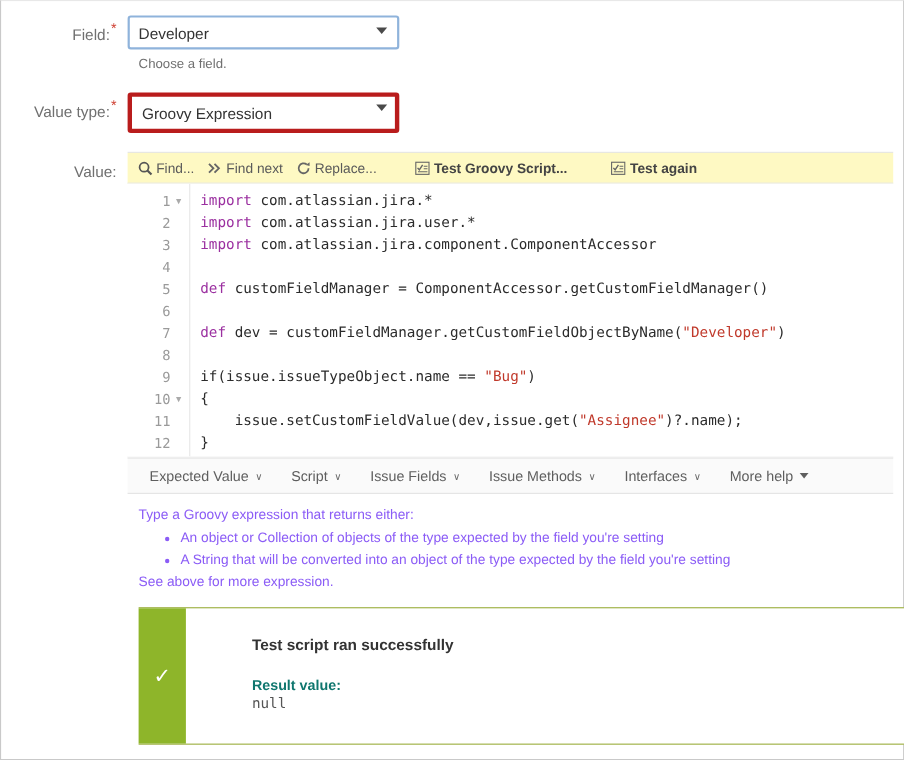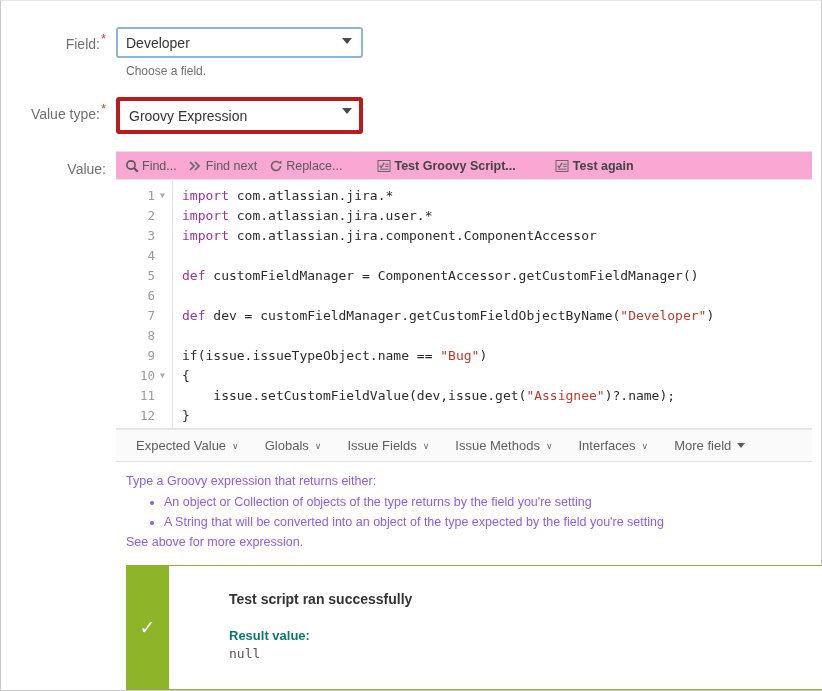--- a/index.html
+++ b/index.html
@@ -24,21 +24,21 @@
     border-top: 1px solid #e8e8e8;
     border-right: 1px solid #c9c9c9;
     border-bottom: 1px solid #c9c9c9;
   }
 
   
   .form-row {
     display: flex;
     align-items: flex-start;
   }
-  .row-field  { margin-top: 26px; }
+  .row-field  { margin-top: 13px; }
   .row-valtype{ margin-top: 18px; }
   .row-value  { margin-top: 17px; }
 
   .field-label {
     width: 115px;
     text-align: right;
     padding-right: 10px;
     font-size: 14px;
     color: #707070;
     line-height: 18px;
@@ -93,21 +93,21 @@
 
   
   .editor {
     width: 696px;
     border-top: 1px solid #e3e3e3;
     border-bottom: 1px solid #e3e3e3;
     background: #fff;
   }
   .ed-toolbar {
     height: 28px;
-    background: #f9a8d4;
+    background: #fef9c3;
     border-bottom: 1px solid #e6e6e6;
     display: flex;
     align-items: center;
     padding-left: 4px;
     gap: 0px;
   }
   .tb-btn {
     display: flex;
     align-items: center;
     height: 22px;
@@ -408,47 +408,47 @@
             </div>
           <div class="code" id="code"><div class="cl"><span class="kw">import</span><span> com.atlassian.jira.*</span></div><div class="cl"><span class="kw">import</span><span> com.atlassian.jira.user.*</span></div><div class="cl"><span class="kw">import</span><span> com.atlassian.jira.component.ComponentAccessor</span></div><div class="cl">&nbsp;</div><div class="cl"><span class="kw">def</span><span> customFieldManager = ComponentAccessor.getCustomFieldManager()</span></div><div class="cl">&nbsp;</div><div class="cl"><span class="kw">def</span><span> dev = customFieldManager.getCustomFieldObjectByName(</span><span class="str">"Developer"</span><span>)</span></div><div class="cl">&nbsp;</div><div class="cl"><span>if(issue.issueTypeObject.name == </span><span class="str">"Bug"</span><span>)</span></div><div class="cl"><span>{</span></div><div class="cl"><span>    issue.setCustomFieldValue(dev,issue.get(</span><span class="str">"Assignee"</span><span>)?.name);</span></div><div class="cl"><span>}</span></div></div>
         </div>
       </div>
       <div class="help-tabs" id="help-tabs">
           <div class="help-tab">
             <span>Expected Value</span>
             <span class="chev">∨</span>
           </div>
           <div class="help-tab">
-            <span>Globals</span>
+            <span>Script</span>
             <span class="chev">∨</span>
           </div>
           <div class="help-tab">
             <span>Issue Fields</span>
             <span class="chev">∨</span>
           </div>
           <div class="help-tab">
             <span>Issue Methods</span>
             <span class="chev">∨</span>
           </div>
           <div class="help-tab">
             <span>Interfaces</span>
             <span class="chev">∨</span>
           </div>
           <div class="help-tab">
-            <span>More field</span>
+            <span>More help</span>
             <span class="caret"></span>
           </div>
         </div>
     </div>
   </div>
 
   <div class="desc">
     <div>Type a Groovy expression that returns either:</div>
     <ul id="desc-bullets">
-        <li>An object or Collection of objects of the type returns by the field you're setting</li>
+        <li>An object or Collection of objects of the type expected by the field you're setting</li>
         <li>A String that will be converted into an object of the type expected by the field you're setting</li>
       </ul>
     <div>See above for more expression.</div>
   </div>
 
   <div class="result-wrap" style="border-top-color: rgb(154, 173, 59); border-bottom-color: rgb(154, 173, 59);">
     <div class="result-bar" style="background: rgb(142, 181, 42);">
       <span>✓</span>
     </div>
     <div class="result-body">

